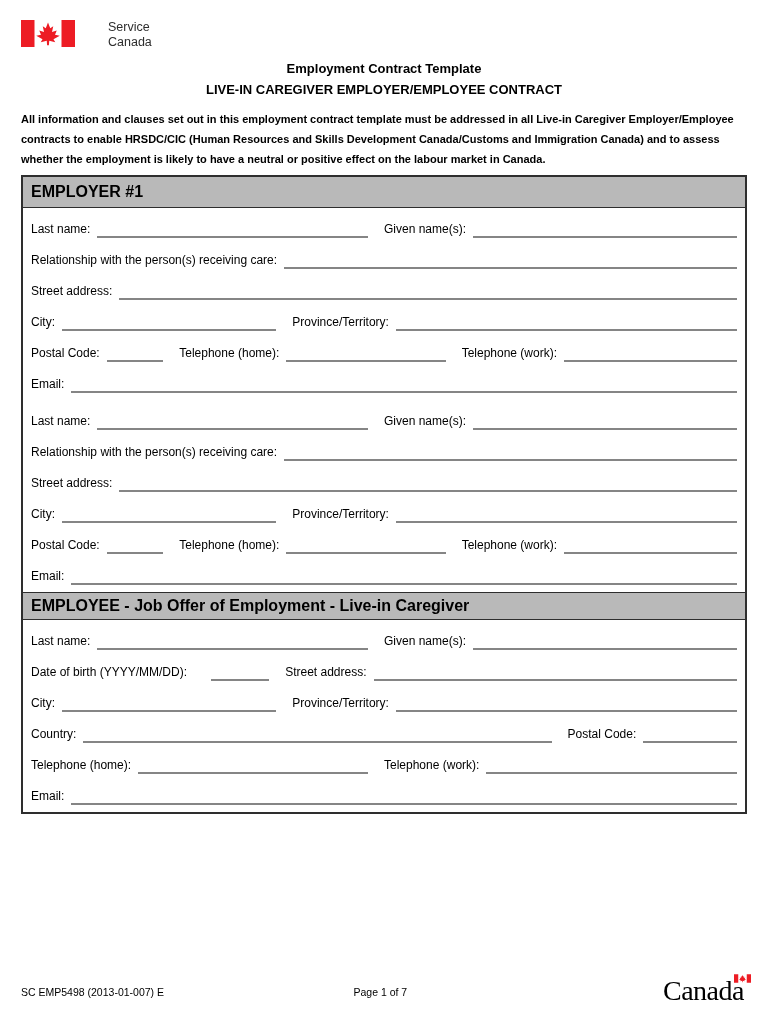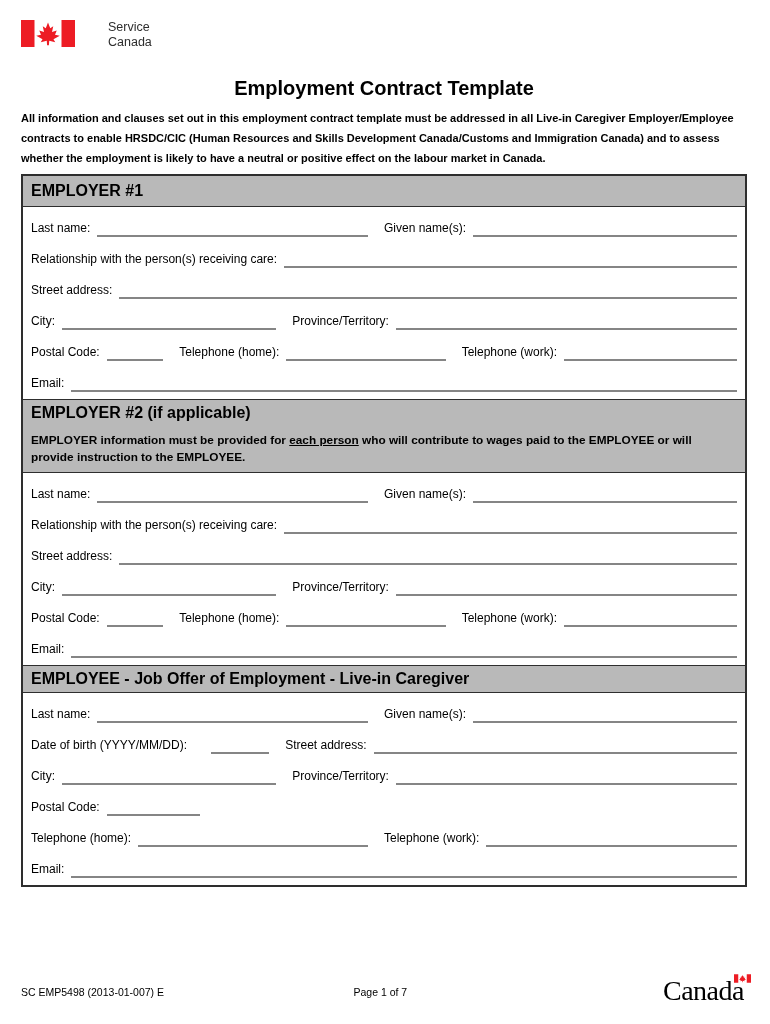--- a/index.html
+++ b/index.html
@@ -13,21 +13,21 @@
   html,body{margin:0;padding:0;background:#ffffff;}
   body{width:770px;height:1024px;font-family:"Liberation Sans","DejaVu Sans",sans-serif;color:var(--text);overflow:hidden;}
   .page{position:relative;width:770px;height:1024px;padding:20px 23px 0 21px;}
 
   
   .logo-row{display:flex;align-items:flex-start;height:30px;}
   .flag-svg{width:54px;height:27px;display:block;}
   .logo-text{margin-left:33px;font-size:12.5px;line-height:15px;color:#2e2e2e;}
 
   
-  .title-block{margin-top:28px;text-align:center;font-weight:bold;font-size:20px;line-height:21px;}
+  .title-block{margin-top:8px;text-align:center;font-weight:bold;font-size:13px;line-height:21px;}
 
   
   .intro{margin-top:9px;font-weight:bold;font-size:11px;line-height:20px;}
 
   
   .form-table{margin-top:6px;border:2px solid var(--table-border);}
   .section-header{background:var(--header-bar);border-bottom:1px solid var(--table-border);padding:9px 8px;}
   .section + .section .section-header{border-top:1px solid var(--table-border);}
   .section-title{font-weight:bold;font-size:16px;line-height:12px;}
   .section-header.tall{padding:7px 8px;}
@@ -60,20 +60,21 @@
       <path fill="var(--flag-red)" d="M54 5 L49.5 16.5 L43.5 12.5 L46 24 L36.5 21 L40 29.5 L30.5 31.5 L43 38.5 L39.5 44.5 L51.5 41.5 L52.2 50.5 L55.8 50.5 L56.5 41.5 L68.5 44.5 L65 38.5 L77.5 31.5 L68 29.5 L71.5 21 L62 24 L64.5 12.5 L58.5 16.5 Z"></path>
     </svg>
     <div class="logo-text">
       <div>Service</div>
       <div>Canada</div>
     </div>
   </div>
 
   <div class="title-block">
     <div>Employment Contract Template</div>
+    <div>LIVE-IN CAREGIVER EMPLOYER/EMPLOYEE CONTRACT</div>
   </div>
 
   <div class="intro">All information and clauses set out in this employment contract template must be addressed in all Live-in Caregiver Employer/Employee contracts to enable HRSDC/CIC (Human Resources and Skills Development Canada/Customs and Immigration Canada) and to assess whether the employment is likely to have a neutral or positive effect on the labour market in Canada.</div>
 
   <div class="form-table">
 
     <div class="section">
       <div class="section-header">
         <div class="section-title">EMPLOYER #1</div>
       </div>
@@ -127,24 +128,20 @@
           <div class="form-row">
             <div class="form-field" style="width: 100%;">
               <span class="field-label">Email:</span>
               <div class="field-line"></div>
             </div>
           </div>
         </div>
     </div>
 
     <div class="section">
-      <div class="section-header tall">
-        <div class="section-title">EMPLOYER #2 (if applicable)</div>
-        <div class="section-note"><span>EMPLOYER information must be provided for </span><span class="u">each person</span><span> who will contribute to wages paid to the EMPLOYEE or will provide instruction to the EMPLOYEE.</span></div>
-      </div>
       <div class="section-body">
           <div class="form-row">
             <div class="form-field" style="width: 50%;">
               <span class="field-label">Last name:</span>
               <div class="field-line"></div>
             </div>
             <div class="form-field" style="width: 50%;">
               <span class="field-label">Given name(s):</span>
               <div class="field-line"></div>
             </div>
@@ -223,20 +220,24 @@
             <div class="form-field" style="width: 37%;">
               <span class="field-label">City:</span>
               <div class="field-line"></div>
             </div>
             <div class="form-field" style="width: 63%;">
               <span class="field-label">Province/Territory:</span>
               <div class="field-line"></div>
             </div>
           </div>
           <div class="form-row">
+            <div class="form-field" style="width: 76%;">
+              <span class="field-label">Country:</span>
+              <div class="field-line"></div>
+            </div>
             <div class="form-field" style="width: 24%;">
               <span class="field-label">Postal Code:</span>
               <div class="field-line"></div>
             </div>
           </div>
           <div class="form-row">
             <div class="form-field" style="width: 50%;">
               <span class="field-label">Telephone (home):</span>
               <div class="field-line"></div>
             </div>

